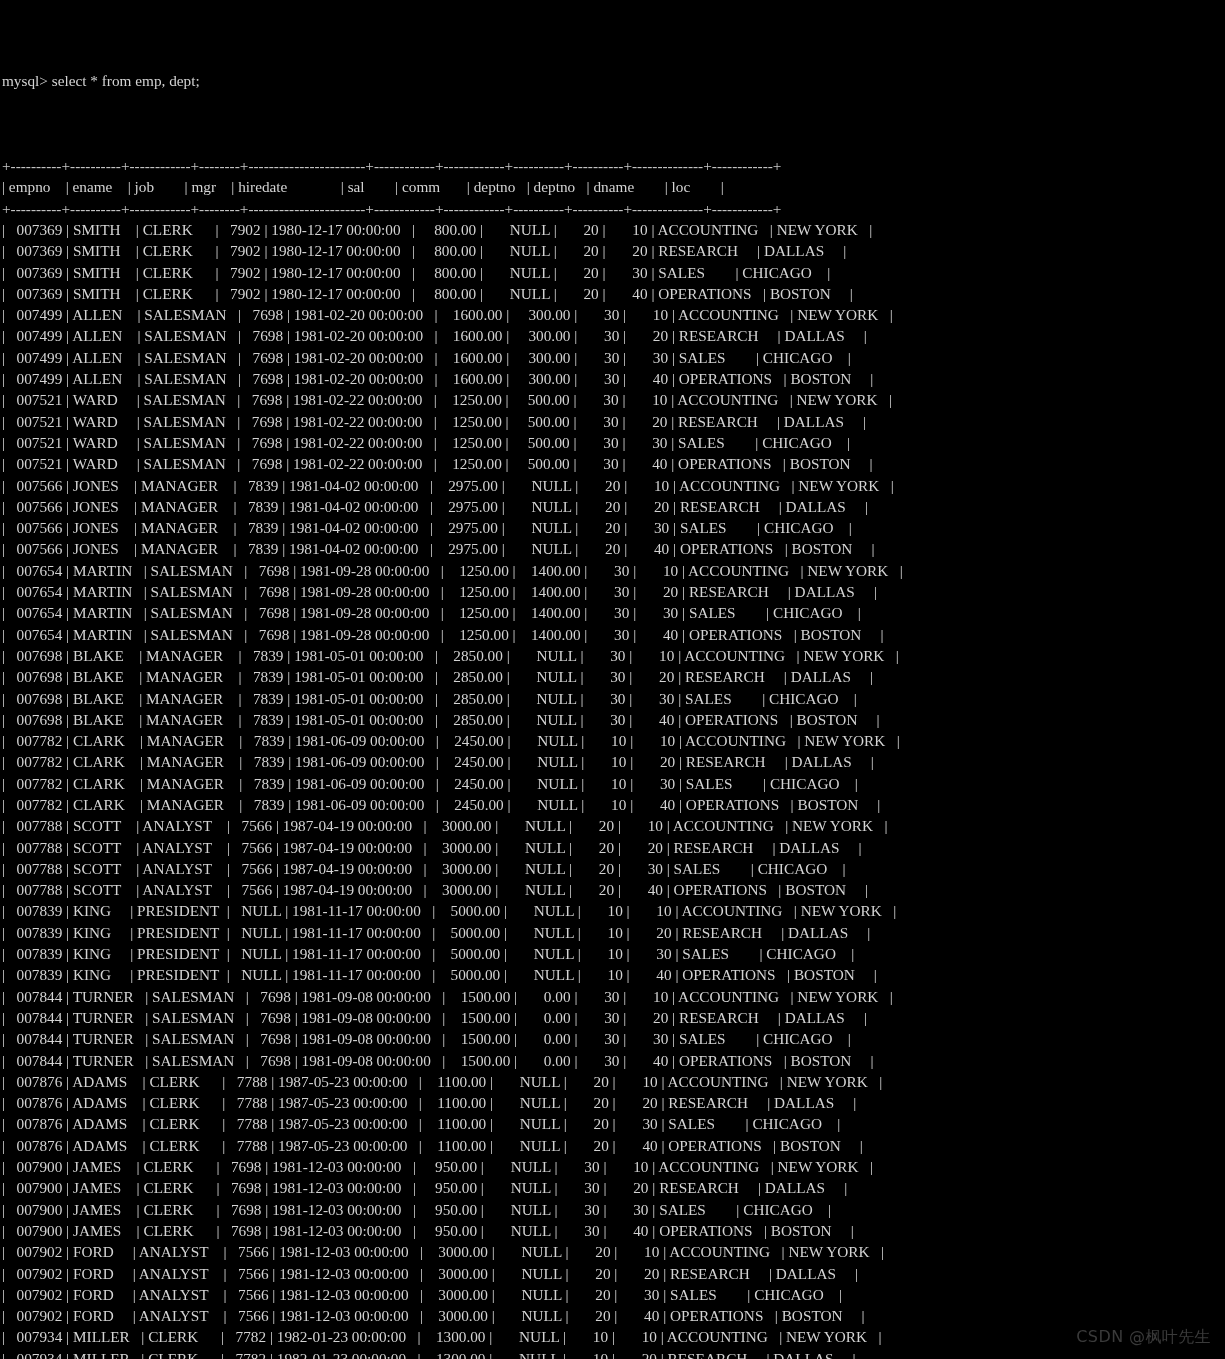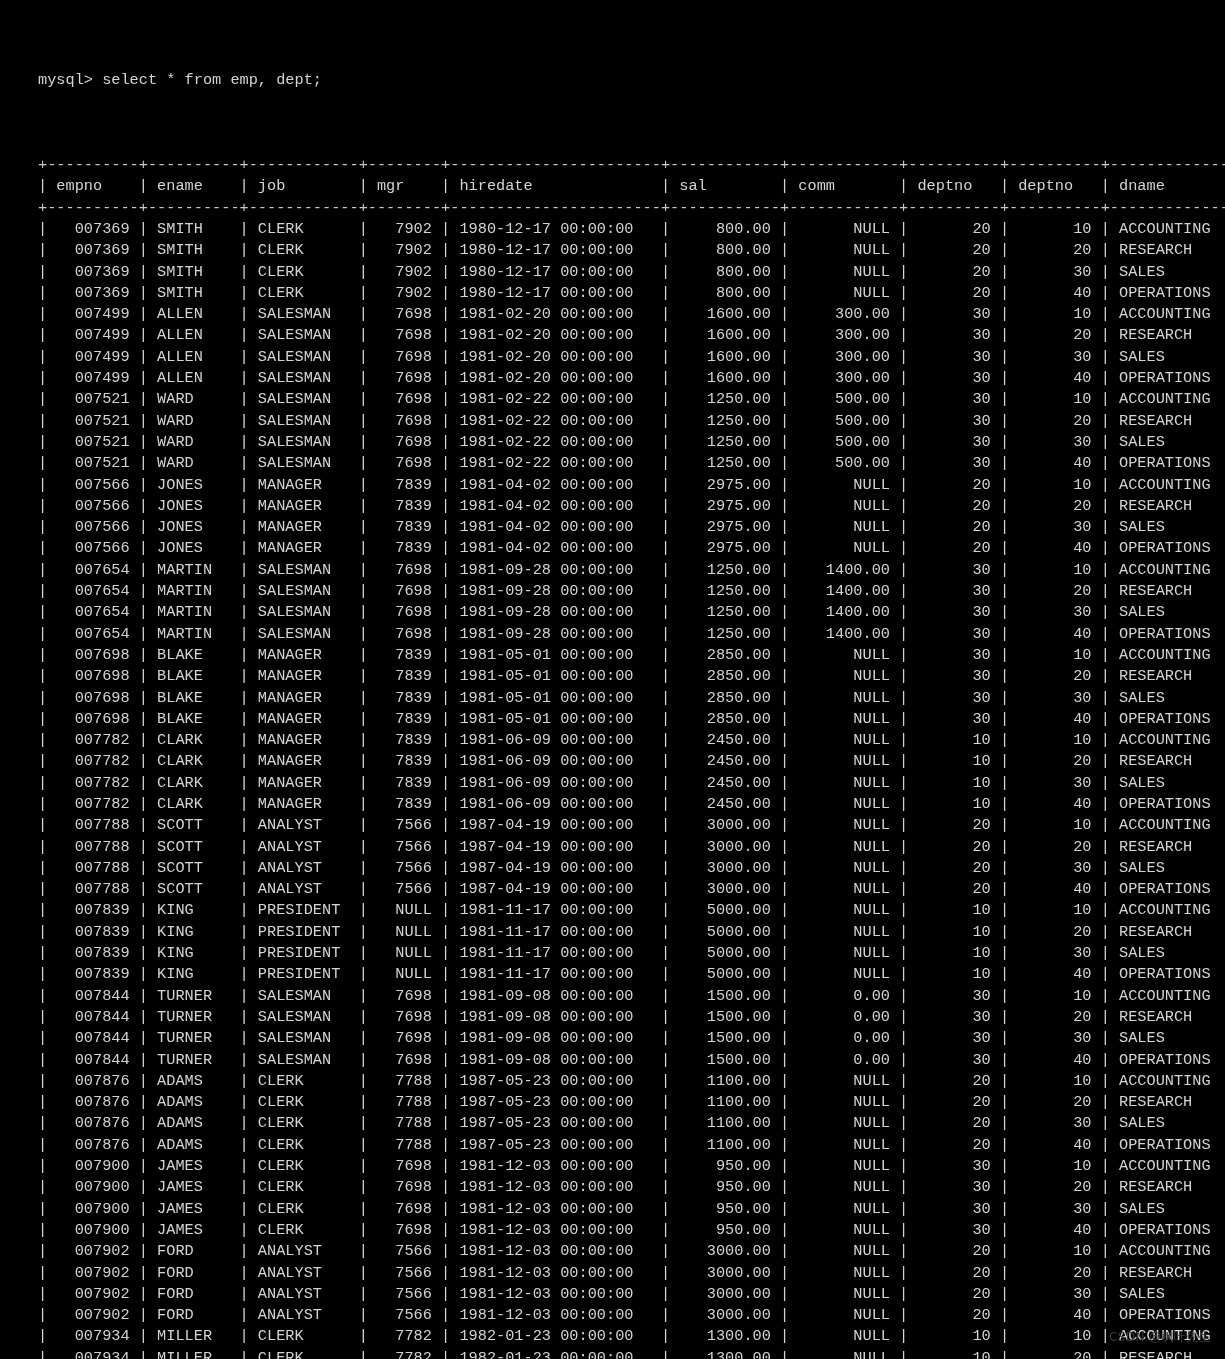--- a/index.html
+++ b/index.html
@@ -25,34 +25,33 @@
     line-height: 21.3px;
     letter-spacing: 0px;
     padding: 6px 0 0 2px;
     box-sizing: border-box;
     white-space: pre;
     -webkit-font-smoothing: none;
   }
   .term-line {
     white-space: pre;
     height: 21.3px;
-    font-family: Liberation Mono, monospace;
+    font-family: Liberation Serif, serif;
     color: #d4d4d4;
-    margin-left: 36px;
   }
   .rule-line {
     color: #c8c8c8;
   }
   #watermark {
     position: absolute;
     right: 14px;
     bottom: 13px;
     color: #3a3a3a;
     font-family: "DejaVu Sans", "Liberation Sans", sans-serif;
-    font-size: 12px;
+    font-size: 16px;
     letter-spacing: 0.4px;
     white-space: pre;
     line-height: 18px;
   }
 </style>
 </head>
 <body>
 
 <div id="terminal" style="font-size: 15.287px;">
 

